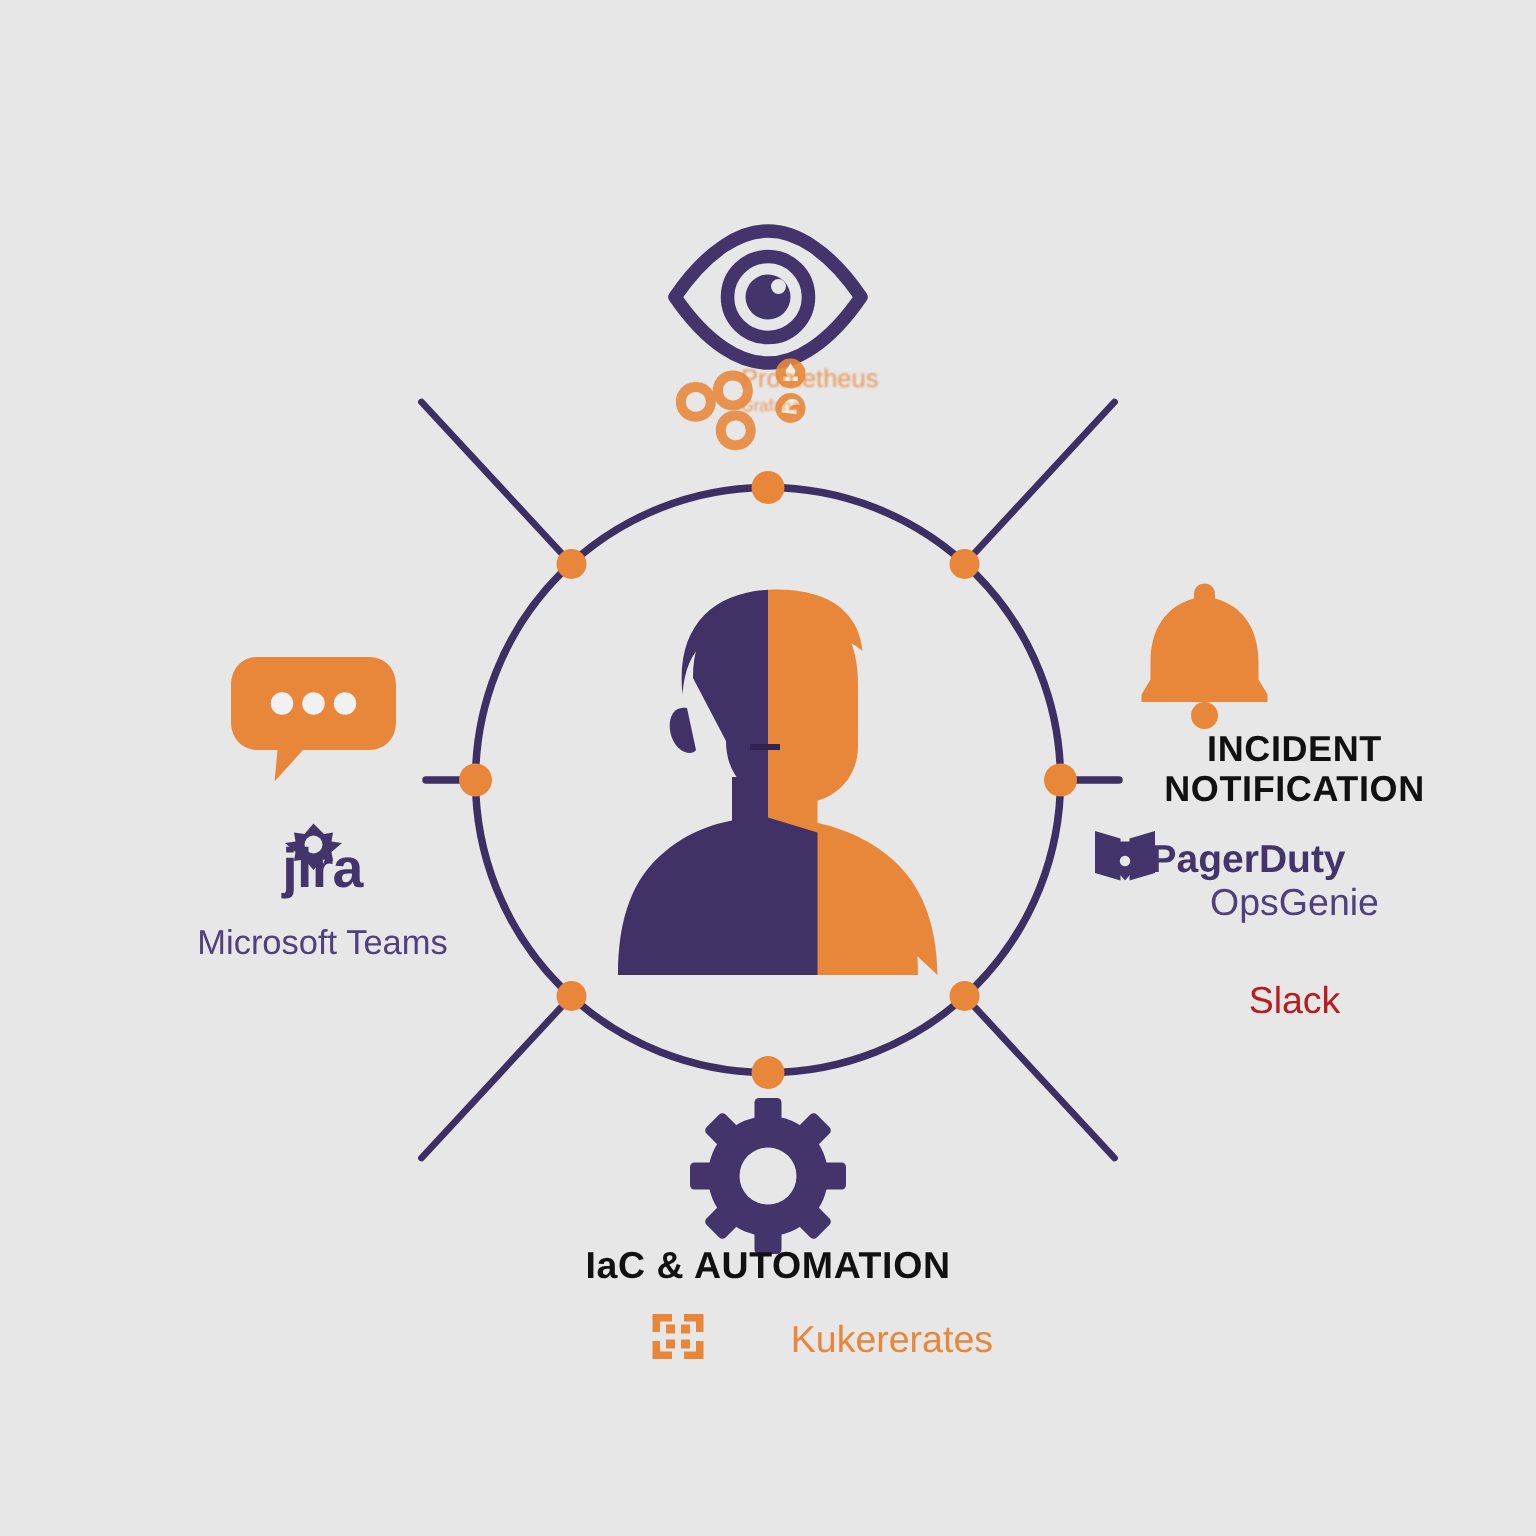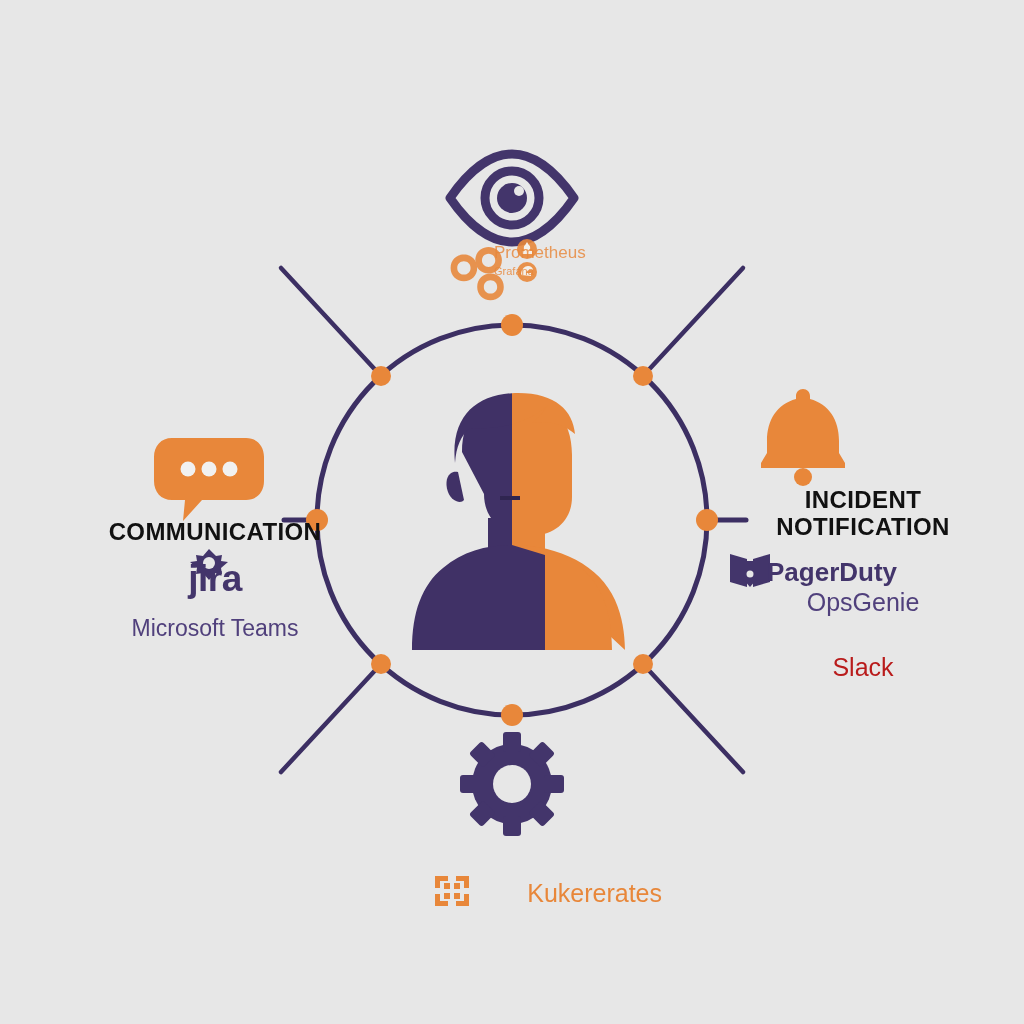--- a/index.html
+++ b/index.html
@@ -283,31 +283,31 @@
       <rect x="2" y="2" width="6" height="6"></rect>
     </g>
 
   </svg>
 
 
   <div class="tool-label orange" id="mon-tool-prometheus">Prometheus</div>
 
   <div class="tool-label orange" id="mon-tool-grafana">Grafana</div>
 
-  <div class="node-title" id="communication-title">COMMUNICATION</div>
 
   <div class="tool-label" id="comm-tool-jira">jira</div>
 
   <div class="tool-label" id="comm-tool-teams">Microsoft Teams</div>
 
   <div class="node-title" id="incident-title">INCIDENT
 NOTIFICATION</div>
 
   <div class="tool-label" id="inc-tool-pagerduty">PagerDuty</div>
 
   <div class="tool-label" id="inc-tool-opsgenie">OpsGenie</div>
 
   <div class="tool-label" id="inc-tool-slack">Slack</div>
 
+  <div class="node-title" id="iac-title">IaC &amp; AUTOMATION</div>
 
   <div class="tool-label" id="iac-tool-kubernetes">Kukererates</div>
 
 </div>
 
 </body></html>

